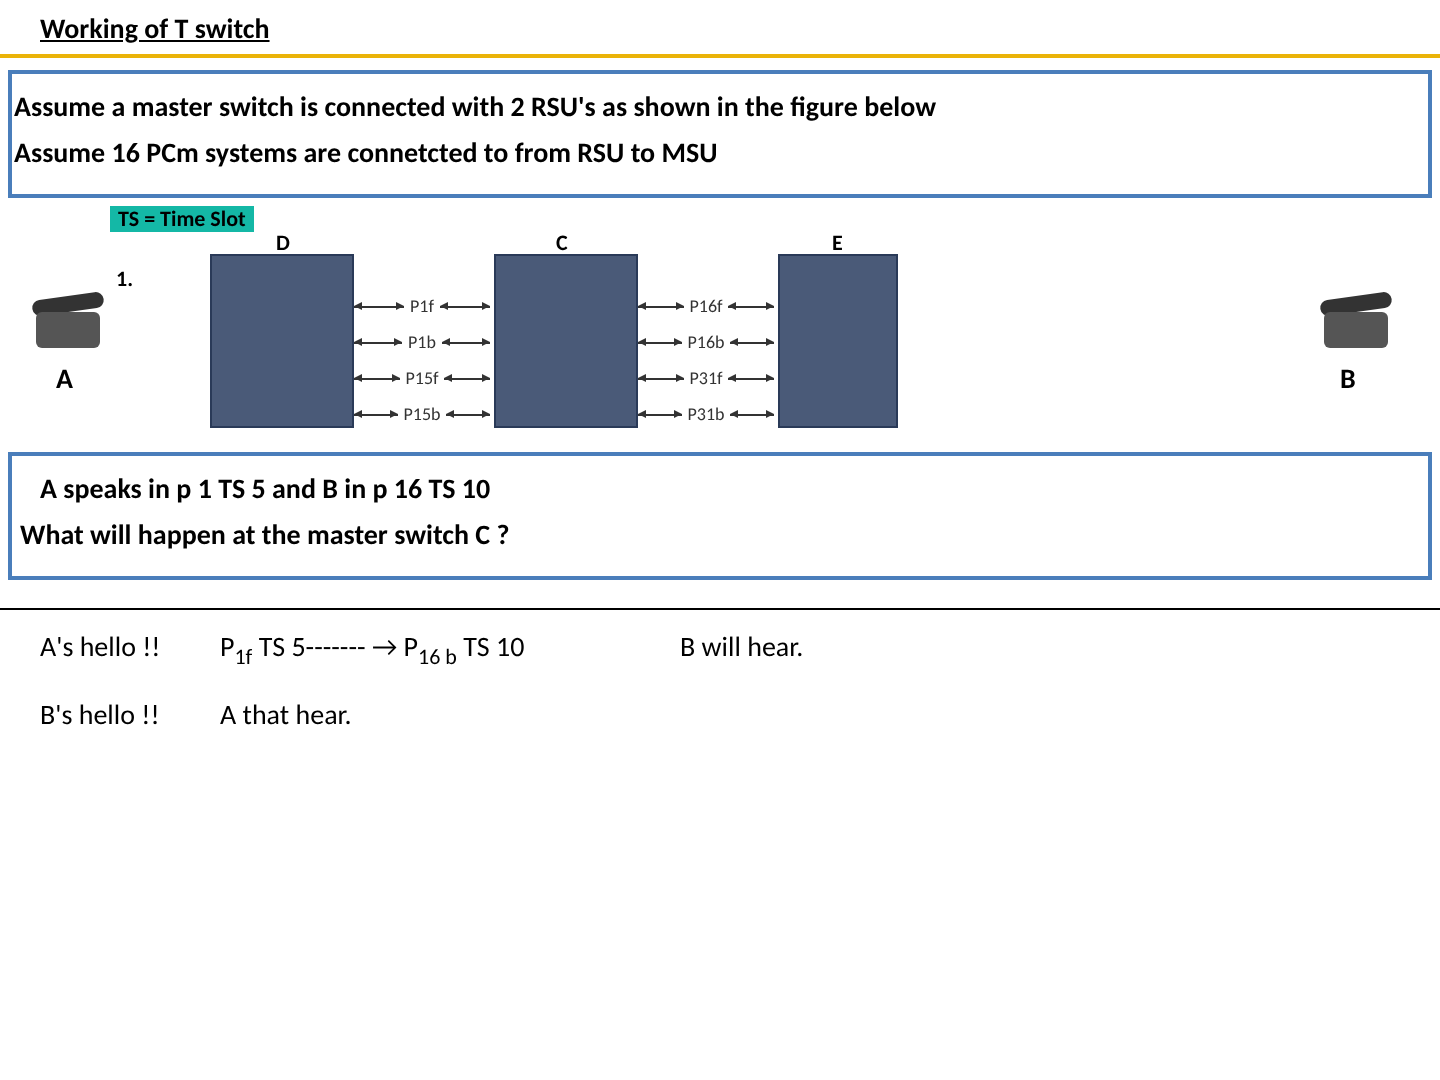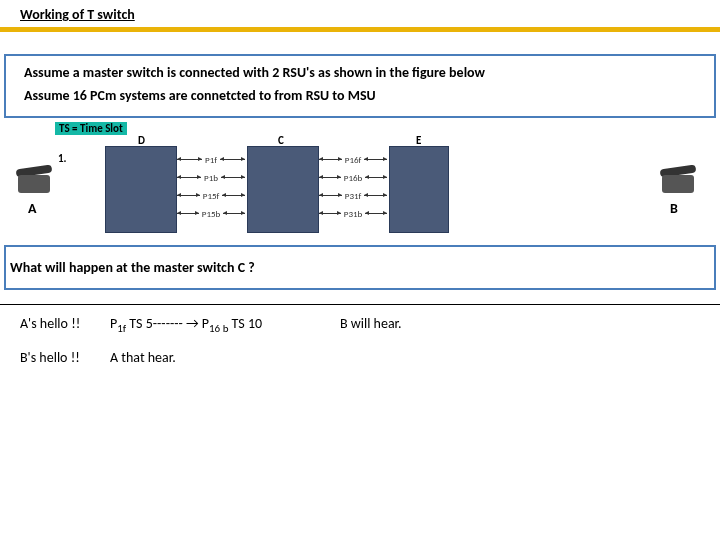--- a/index.html
+++ b/index.html
@@ -8,31 +8,31 @@
     width: 720px;
     height: 540px;
     font-family: Calibri, Arial, sans-serif;
     font-size: 14px;
     color: #000;
     background: #fff;
     position: relative;
   }
   .title-row {
     padding: 6px 0 4px 20px;
-    border-bottom: 5px solid #eab308;
+    border-bottom: 2px solid #eab308;
   }
   .title-row span {
     font-weight: bold;
     text-decoration: underline;
   }
   .blue-box {
-    margin: 22px 4px 0 4px;
+    margin: 6px 4px 0 4px;
     border: 2px solid #4a7ebb;
     background: #fff;
-    padding: 6px 18px;
+    padding: 6px 1px;
     font-weight: bold;
   }
   .blue-box p { margin: 2px 0 6px 0; }
   .diagram-area {
     position: relative;
     height: 115px;
     margin: 4px 10px 0 10px;
   }
   .ts-label {
     position: absolute;
@@ -80,21 +80,21 @@
   }
   .block {
     position: absolute;
     top: 24px;
     height: 85px;
     background: #4a5a78;
     border: 1px solid #2a3a58;
   }
   .link-col {
     position: absolute;
-    top: 28px;
+    top: 41px;
     font-size: 9px;
     text-align: center;
     color: #333;
   }
   .link-row {
     height: 18px;
     display: flex;
     align-items: center;
     justify-content: center;
     gap: 2px;
@@ -222,20 +222,21 @@
   <div class="block" style="left:379px;width:58px"></div>
 
   <div class="phone" style="left:650px">
     <div class="phone-hand"></div>
       <div class="phone-body"></div>
   </div>
   <div class="endpoint-label" style="left:660px">B</div>
 </div>
 
 <div class="box2">
+  <p class="bold" style="padding-left:10px">A speaks in p 1 TS 5 and B in p 16 TS 10</p>
   <p class="bold" style="margin-top:6px">What will happen at the master switch C ?</p>
 </div>
 
 <div class="divider"></div>
 
 <div class="eq-section">
 
   <div class="eq-row">
     <div class="eq-who">A's hello !!</div>
     <div class="eq-expr">P<sub>1f</sub> TS 5------- → P<sub>16 b</sub> TS 10</div>

